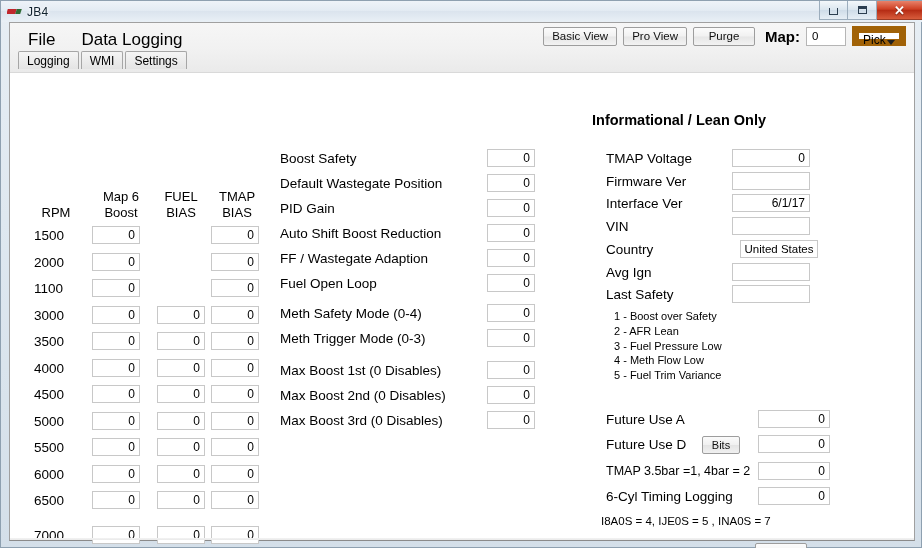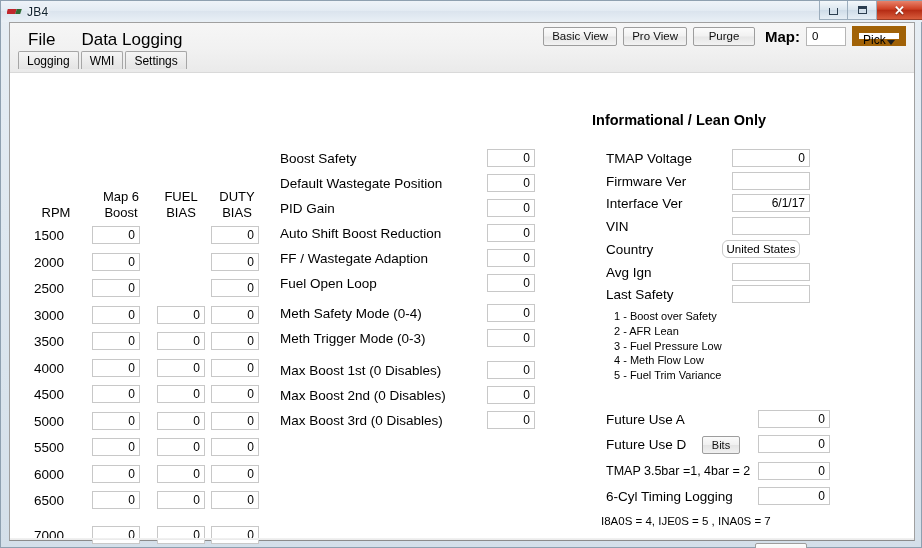--- a/index.html
+++ b/index.html
@@ -215,31 +215,31 @@
       <div class="panel">
 
 
         <div class="grid">
 
           <span class="hdr" style="left:0px;top:21px;width:44px;">RPM</span>
           <span class="hdr" style="left:58px;top:5px;width:58px;">Map 6</span>
           <span class="hdr" style="left:58px;top:21px;width:58px;">Boost</span>
           <span class="hdr" style="left:123px;top:5px;width:48px;">FUEL</span>
           <span class="hdr" style="left:123px;top:21px;width:48px;">BIAS</span>
-          <span class="hdr" style="left:177px;top:5px;width:52px;">DUTY</span>
+          <span class="hdr" style="left:177px;top:5px;width:52px;">TMAP</span>
           <span class="hdr" style="left:177px;top:21px;width:52px;">BIAS</span>
 
           <div id="grid-rows">
               <span class="rowlabel" style="left: 0px; top: 44px;">1500</span>
               <span class="cell" style="left: 58px; top: 42px;">0</span>
               <span class="cell" style="left: 177px; top: 42px;">0</span>
               <span class="rowlabel" style="left: 0px; top: 70.5px;">2000</span>
               <span class="cell" style="left: 58px; top: 68.5px;">0</span>
               <span class="cell" style="left: 177px; top: 68.5px;">0</span>
-              <span class="rowlabel" style="left: 0px; top: 97px;">2500</span>
+              <span class="rowlabel" style="left: 0px; top: 97px;">1100</span>
               <span class="cell" style="left: 58px; top: 95px;">0</span>
               <span class="cell" style="left: 177px; top: 95px;">0</span>
               <span class="rowlabel" style="left: 0px; top: 123.5px;">3000</span>
               <span class="cell" style="left: 58px; top: 121.5px;">0</span>
               <span class="cell" style="left: 123px; top: 121.5px;">0</span>
               <span class="cell" style="left: 177px; top: 121.5px;">0</span>
               <span class="rowlabel" style="left: 0px; top: 150px;">3500</span>
               <span class="cell" style="left: 58px; top: 148px;">0</span>
               <span class="cell" style="left: 123px; top: 148px;">0</span>
               <span class="cell" style="left: 177px; top: 148px;">0</span>
@@ -303,21 +303,21 @@
         <div id="info-list" style="position:absolute;left:582px;top:75px;">
             <span class="irow" style="left: 14px; top: 2px;">TMAP Voltage</span>
             <span class="ifield wide" style="left: 140px; top: 0px;">0</span>
             <span class="irow" style="left: 14px; top: 24.7px;">Firmware Ver</span>
             <span class="ifield wide" style="left: 140px; top: 22.7px;"></span>
             <span class="irow" style="left: 14px; top: 47.4px;">Interface Ver</span>
             <span class="ifield wide" style="left: 140px; top: 45.4px;">6/1/17</span>
             <span class="irow" style="left: 14px; top: 70.1px;">VIN</span>
             <span class="ifield wide" style="left: 140px; top: 68.1px;"></span>
             <span class="irow" style="left: 14px; top: 92.8px;">Country</span>
-            <span class="ifield wide ctr" style="left: 130px; top: 90.8px; border-radius: 6px;">United States</span>
+            <span class="ifield wide ctr" style="left: 148px; top: 90.8px;">United States</span>
             <span class="irow" style="left: 14px; top: 115.5px;">Avg Ign</span>
             <span class="ifield wide" style="left: 140px; top: 113.5px;"></span>
             <span class="irow" style="left: 14px; top: 138.2px;">Last Safety</span>
             <span class="ifield wide" style="left: 140px; top: 136.2px;"></span>
           </div>
         <div id="safety-list" style="position:absolute;left:582px;top:236px;">
             <span class="codeline" style="left: 22px; top: 0px;">1 - Boost over Safety</span>
             <span class="codeline" style="left: 22px; top: 14.8px;">2 - AFR Lean</span>
             <span class="codeline" style="left: 22px; top: 29.6px;">3 - Fuel Pressure Low</span>
             <span class="codeline" style="left: 22px; top: 44.4px;">4 - Meth Flow Low</span>

